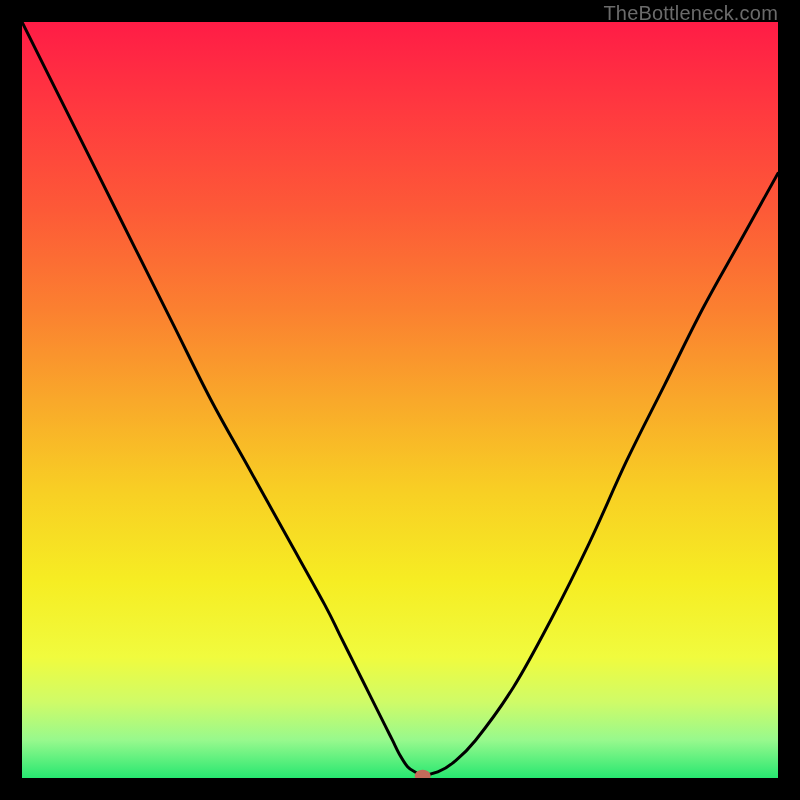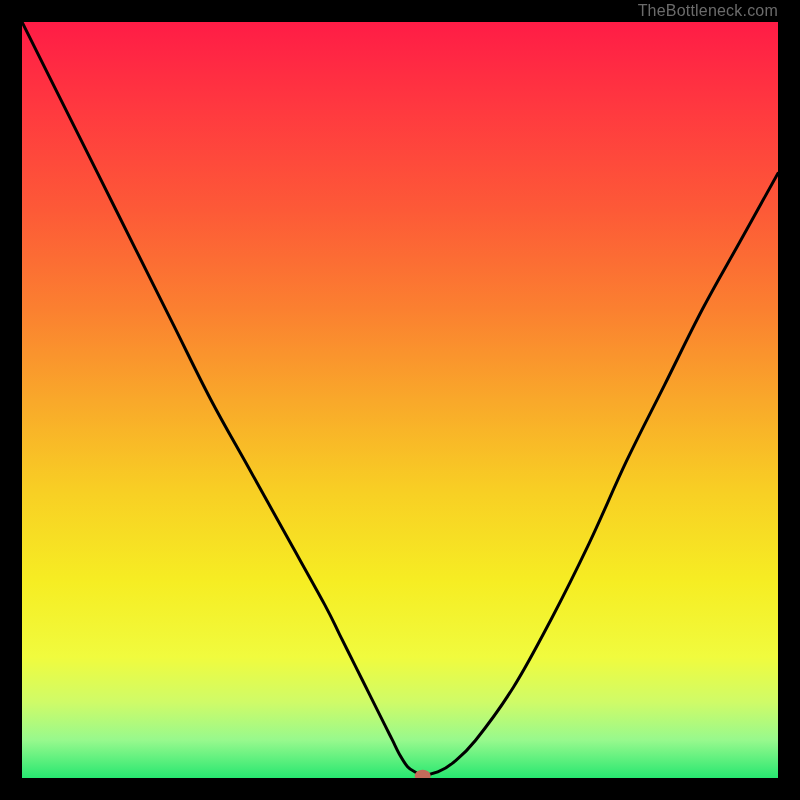--- a/index.html
+++ b/index.html
@@ -24,21 +24,21 @@
     top: 22px;
     width: 756px;
     height: 756px;
     overflow: hidden;
   }
   .watermark {
     position: absolute;
     top: 2px;
     right: 22px;
     color: #6b6b6b;
-    font-size: 16px;
+    font-size: 20px;
     font-weight: 400;
     letter-spacing: 0.2px;
     z-index: 10;
   }
   svg { display: block; }
 </style>
 </head>
 <body>
 
 <div class="frame">

